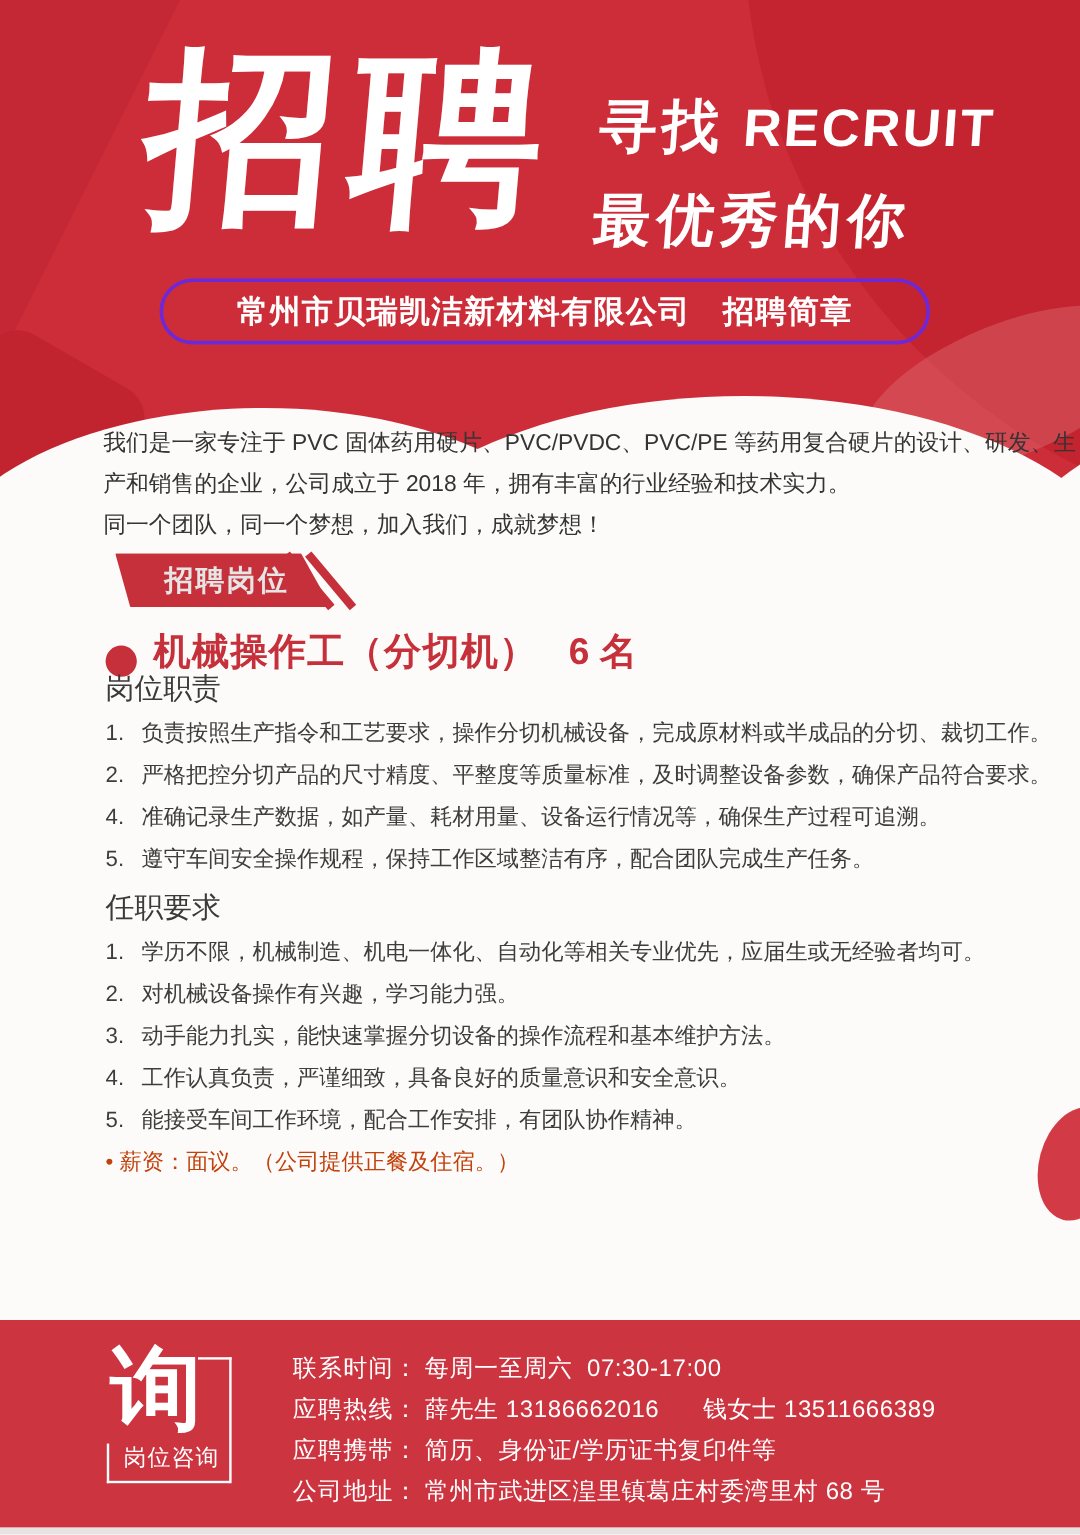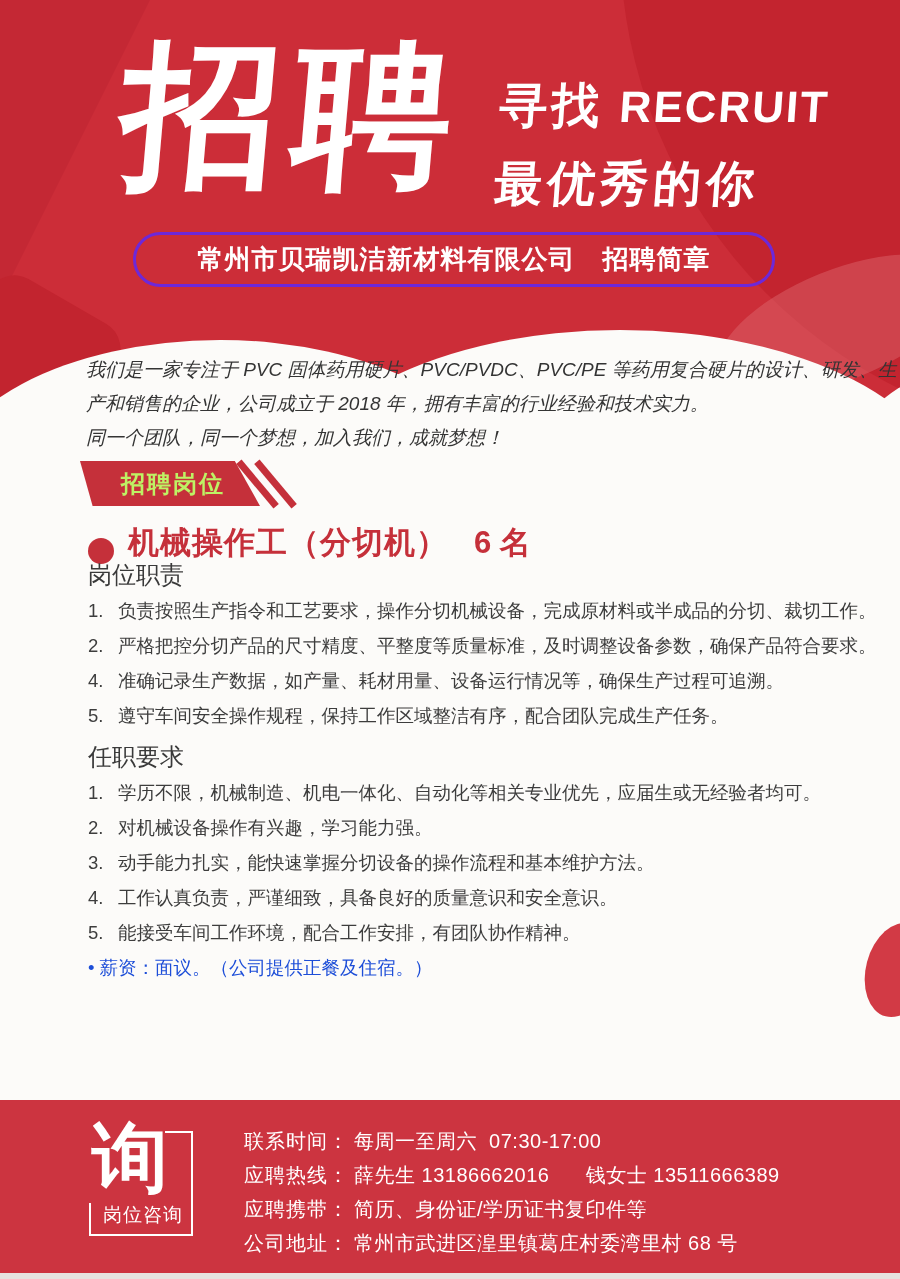--- a/index.html
+++ b/index.html
@@ -32,40 +32,40 @@
   .tag-en{font-size:44px;font-weight:900;letter-spacing:2px;}
   .tag-line2{margin-top:14px;font-size:48px;font-weight:900;letter-spacing:5px;white-space:nowrap;}
   .banner{
     position:absolute;left:133px;top:232px;width:642px;height:55px;
     border:3px solid #6d28d9;border-radius:31px;box-sizing:border-box;
     display:flex;align-items:center;justify-content:center;
     color:#fff;font-size:26px;font-weight:700;letter-spacing:1px;white-space:pre;
   }
   
   .intro{position:absolute;left:86px;top:353px;color:#343434;font-size:19px;line-height:34px;}
-  .intro div{white-space:pre;font-style:italic;}
+  .intro div{white-space:pre;}
   .badge{
-    position:absolute;left:80px;top:461px;width:180px;height:45px;background:#c5303a;
+    position:absolute;left:96px;top:461px;width:180px;height:45px;background:#c5303a;
     clip-path:polygon(0% 0%,86% 0%,100% 100%,7% 100%);
     display:flex;align-items:center;justify-content:center;padding-left:6px;box-sizing:border-box;
-    color:#bef264;font-size:24px;font-weight:700;letter-spacing:2px;
+    color:#e5e5e5;font-size:24px;font-weight:700;letter-spacing:2px;
   }
   .stripe{position:absolute;width:7px;height:58px;background:#c5303a;transform:rotate(-40deg);}
   .stripe.s1{left:254px;top:455px;}
   .stripe.s2{left:272px;top:455px;}
   .job-line{position:absolute;left:88px;top:522px;display:flex;align-items:flex-end;white-space:nowrap;}
   .job-dot{width:26px;height:26px;border-radius:50%;background:#c5303a;margin-right:14px;}
   .job-title{color:#c5303a;font-size:31px;font-weight:700;letter-spacing:1px;}
   .job-count{color:#c5303a;font-size:31px;font-weight:700;margin-left:26px;}
   .content{position:absolute;left:88px;top:565px;width:790px;color:#3d3d3d;}
   .sec-h{font-size:24px;line-height:20px;margin:0 0 16px 0;font-weight:500;color:#3a3a3a;}
   .sec-h.req{margin-top:22px;}
   .item{font-size:18.5px;line-height:19px;margin-bottom:16px;white-space:nowrap;}
   .item .n{display:inline-block;width:30px;}
-  .salary{font-size:18.5px;line-height:19px;margin-top:13px;white-space:nowrap;color:#1d4ed8;}
+  .salary{font-size:18.5px;line-height:19px;margin-top:13px;white-space:nowrap;color:#c2410c;}
   .body-sliver{position:absolute;right:-30px;top:922px;width:64px;height:96px;background:#d23a45;
     border-radius:50%;transform:rotate(15deg);}
   
   .footer{position:absolute;left:0;top:1100px;width:900px;height:173px;background:#cc3440;color:#fff;}
   .bottom-strip{position:absolute;left:0;top:1273px;width:900px;height:6px;background:#e6e3e0;}
   .consult-char{position:absolute;left:92px;top:18px;font-size:76px;line-height:80px;font-weight:700;}
   .bracket-tr{position:absolute;left:165px;top:31px;width:26px;height:103px;
     border-top:2px solid #fff;border-right:2px solid #fff;}
   .bracket-bl{position:absolute;left:89px;top:103px;width:101px;height:31px;
     border-left:2px solid #fff;border-bottom:2px solid #fff;}

